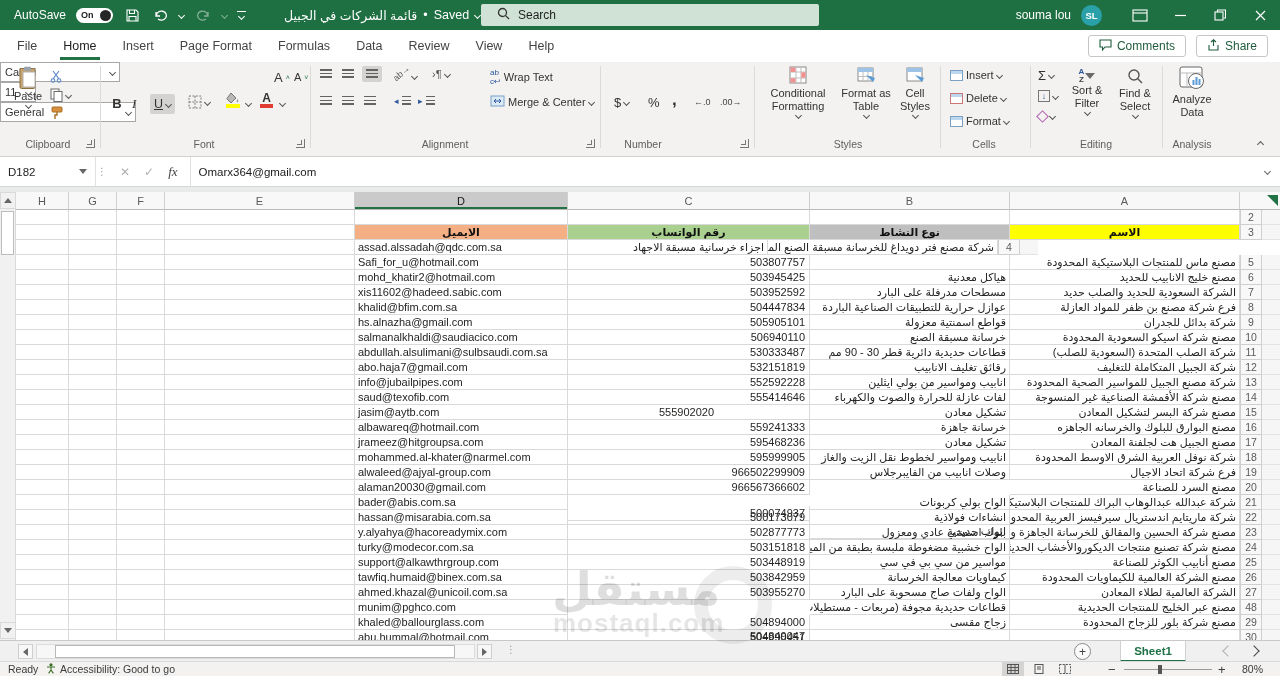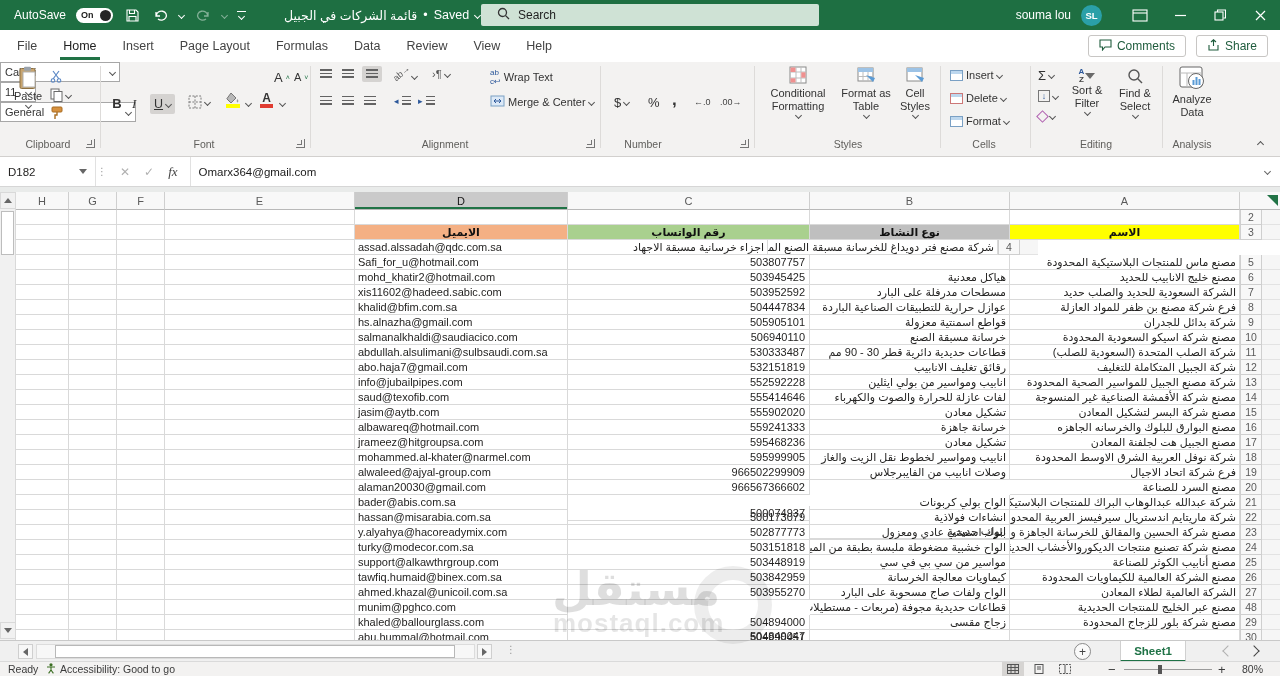--- a/index.html
+++ b/index.html
@@ -178,21 +178,21 @@
           </svg>
       </span>
     </div>
   </div>
 
   <div class="tabrow">
     <div id="tabs" style="display:flex;padding-left:4px;">
         <div class="tab">File</div>
         <div class="tab active">Home</div>
         <div class="tab">Insert</div>
-        <div class="tab">Page Layout</div>
+        <div class="tab">Page Format</div>
         <div class="tab">Formulas</div>
         <div class="tab">Data</div>
         <div class="tab">Review</div>
         <div class="tab">View</div>
         <div class="tab">Help</div>
       </div>
     <div class="tr-right">
       <button class="pillbtn">
         <span><svg width="13" height="12" viewBox="0 0 13 12">
               <path d="M1 1 h11 v7 h-6 l-2.5 3 v-3 H1 z" fill="none" stroke="#1f5c3d" stroke-width="1.1"></path>
@@ -646,21 +646,21 @@
           <div class="gc c-A" style="width: 230px;">مصنع شركة الأقمشة الصناعية غير المنسوجة</div>
           <div class="rn" style="width: 22px;">14</div>
           <div class="strip" style="width: 18px;"></div>
         </div>
         <div class="grow">
           <div class="gc c-H" style="width: 53px;"></div>
           <div class="gc c-G" style="width: 48px;"></div>
           <div class="gc c-F" style="width: 48px;"></div>
           <div class="gc c-E" style="width: 190px;"></div>
           <div class="gc c-D" style="width: 213px;">jasim@aytb.com</div>
-          <div class="gc c-C" style="width: 242px;">555902020</div>
+          <div class="gc c-C" style="width: 242px; text-align: center;">555902020</div>
           <div class="gc c-B" style="width: 200px;">تشكيل معادن</div>
           <div class="gc c-A" style="width: 230px;">مصنع شركة البسر لتشكيل المعادن</div>
           <div class="rn" style="width: 22px;">15</div>
           <div class="strip" style="width: 18px;"></div>
         </div>
         <div class="grow">
           <div class="gc c-H" style="width: 53px;"></div>
           <div class="gc c-G" style="width: 48px;"></div>
           <div class="gc c-F" style="width: 48px;"></div>
           <div class="gc c-E" style="width: 190px;"></div>

